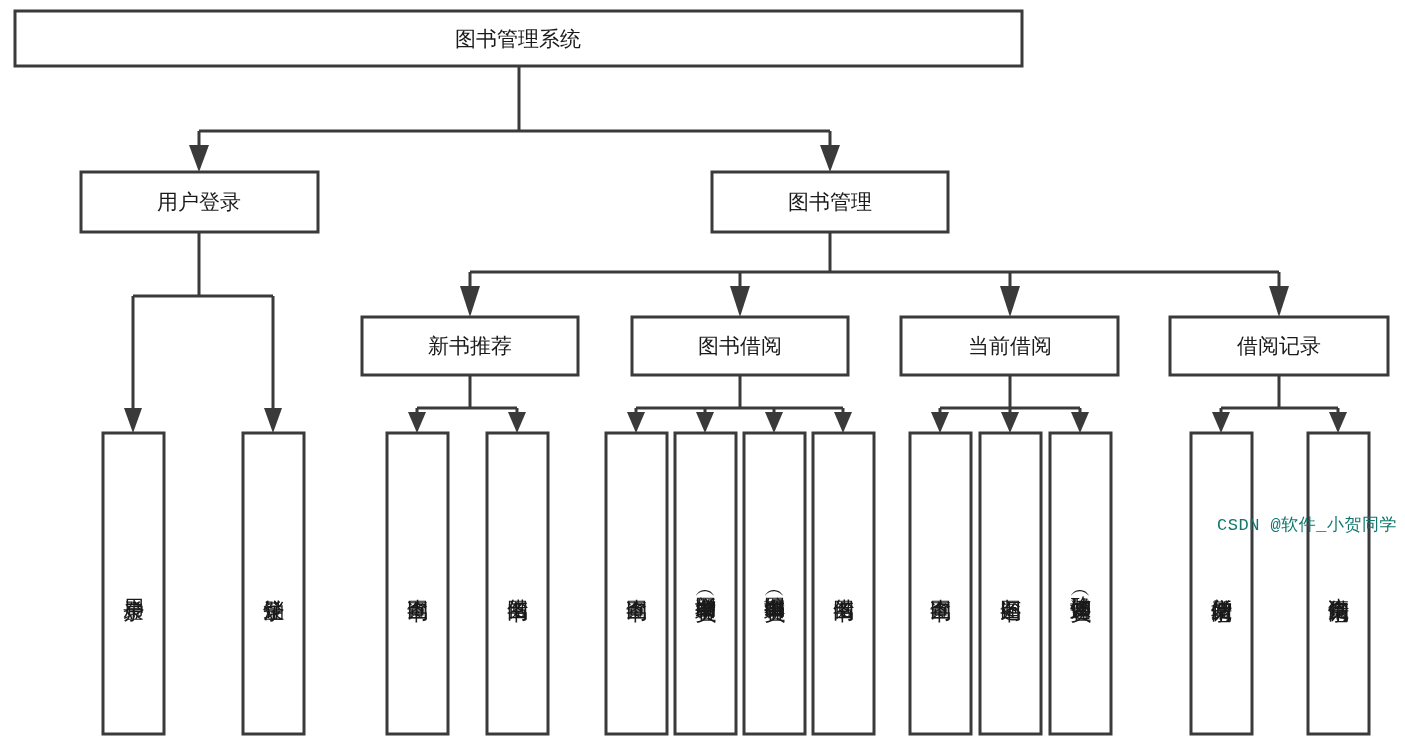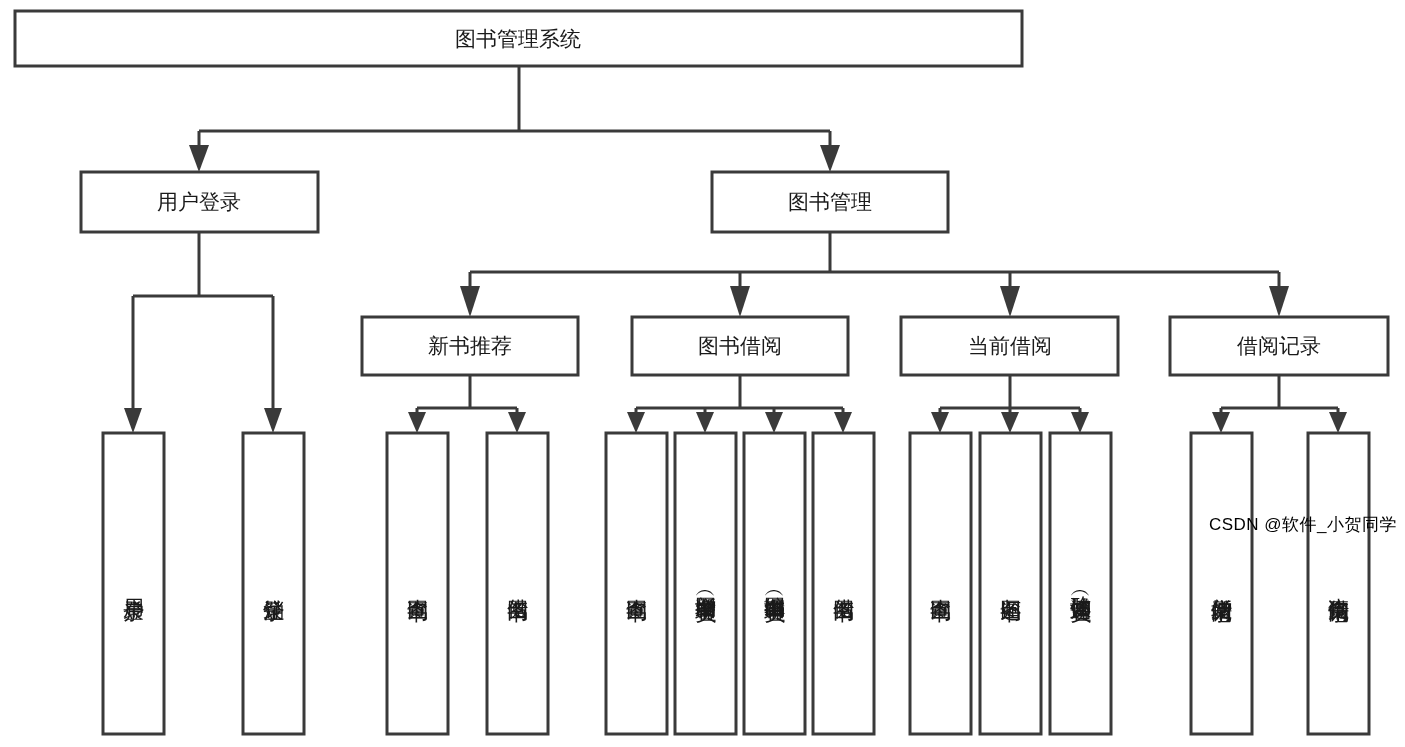--- a/index.html
+++ b/index.html
@@ -56,23 +56,23 @@
     display:flex;
     align-items:center;
     justify-content:center;
     pointer-events:none;
     user-select:none;
   }
   #watermark{
     position:absolute;
     right:8px;
     bottom:4px;
-    font-family:Liberation Sans, sans-serif;
+    font-family:Liberation Mono, monospace;
     font-size:17px;
-    color:#000000;
+    color:#0f766e;
     letter-spacing:0.5px;
     white-space:nowrap;
     user-select:none;
   }
 </style>
 </head>
 <body>
 
 <div id="diagram-root">
 

